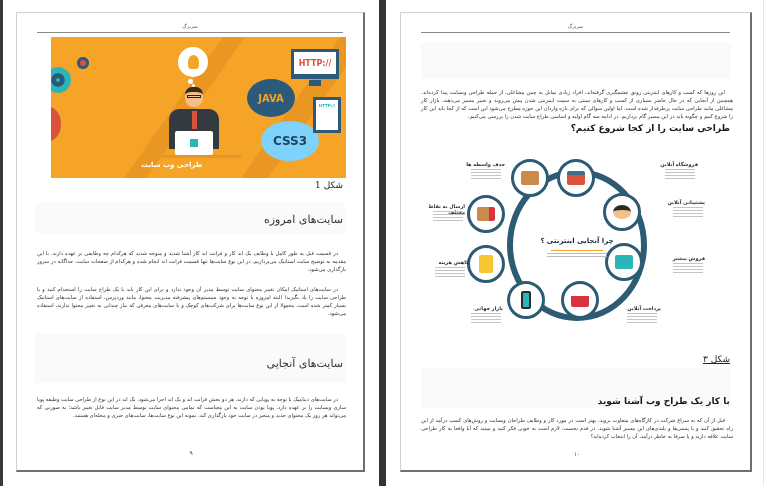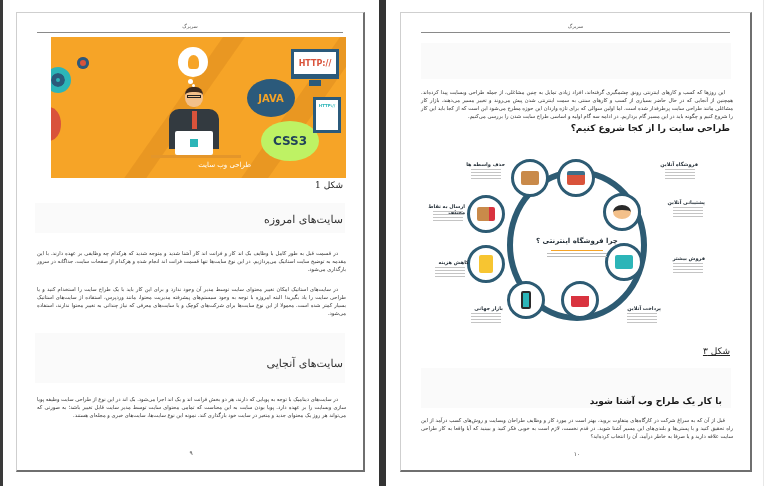--- a/index.html
+++ b/index.html
@@ -28,38 +28,38 @@
   .pagenum { position: absolute; font-size: 6px; color: #444; text-align: center; width: 20px; }
 
   
   .banner { position: absolute; left: 34px; top: 24px; width: 295px; height: 141px; background: #f6a427; overflow: hidden; }
   .stripe { position: absolute; background: rgba(200,120,20,0.28); transform: rotate(-55deg); transform-origin: left top; }
   .bubble { position: absolute; border-radius: 50%; display: flex; align-items: center; justify-content: center;
             font-weight: bold; font-family: "DejaVu Sans", sans-serif; }
   .bubble-html5 { left: 57px; top: 48px; width: 50px; height: 38px; background: #d9533b; color: #fff; font-size: 10px; }
   .bubble-php { left: 28px; top: 86px; width: 52px; height: 40px; background: #2cb5b8; color: #21435a; font-size: 13px; }
   .bubble-java { left: 196px; top: 42px; width: 48px; height: 38px; background: #2b5a7b; color: #f6a427; font-size: 10px; }
-  .bubble-css3 { left: 210px; top: 84px; width: 58px; height: 40px; background: #bef264; color: #21435a; font-size: 12px; }
+  .bubble-css3 { left: 210px; top: 84px; width: 58px; height: 40px; background: #7dd3fc; color: #21435a; font-size: 12px; }
   .gear { position: absolute; border-radius: 50%; }
   .monitor { position: absolute; left: 240px; top: 12px; width: 48px; height: 30px; background: #fff; border: 3px solid #2b5a7b; border-bottom-width: 5px;
              color: #d9533b; font-size: 8px; font-weight: bold; display: flex; align-items: center; justify-content: center; }
   .monitor-stand { position: absolute; left: 258px; top: 43px; width: 12px; height: 6px; background: #2b5a7b; }
   .tablet { position: absolute; left: 262px; top: 60px; width: 28px; height: 36px; background: #fff; border: 3px solid #2b5a7b;
             color: #2cb5b8; font-size: 4px; font-weight: bold; padding-top: 3px; text-align: center; }
   .bulb-cloud { position: absolute; left: 127px; top: 10px; width: 30px; height: 30px; background: #fff; border-radius: 50%; display: flex; align-items: center; justify-content: center; }
   .bulb { width: 11px; height: 14px; background: #f6a427; border-radius: 50% 50% 30% 30%; }
   .dot { position: absolute; background: #fff; border-radius: 50%; }
   .person-head { position: absolute; left: 134px; top: 50px; width: 18px; height: 20px; background: #f3c08a; border-radius: 40% 40% 45% 45%; border-top: 5px solid #3d2a1e; }
   .glasses { position: absolute; left: 136px; top: 58px; width: 14px; height: 3px; border: 1px solid #222; }
   .person-body { position: absolute; left: 118px; top: 72px; width: 50px; height: 40px; background: #333a40; border-radius: 10px 10px 0 0; }
   .tie { position: absolute; left: 141px; top: 74px; width: 5px; height: 18px; background: #d9533b; }
   .laptop { position: absolute; left: 124px; top: 94px; width: 38px; height: 24px; background: #fff; border-radius: 2px; display: flex; align-items: center; justify-content: center; }
   .cup { width: 8px; height: 8px; background: #2cb5b8; }
   .desk { position: absolute; left: 100px; top: 118px; width: 90px; height: 3px; background: #e4962a; }
-  .banner-title { position: absolute; left: 90px; top: 124px; width: 110px; text-align: right; color: #fff; font-size: 7px; font-weight: normal; direction: rtl; }
+  .banner-title { position: absolute; left: 90px; top: 124px; width: 110px; text-align: left; color: #fff; font-size: 7px; font-weight: bold; direction: rtl; }
 
   
   .infographic { position: absolute; left: 42px; top: 142px; width: 268px; height: 180px; background: #ffffff; }
   .ring { position: absolute; left: 64px; top: 14px; width: 140px; height: 152px; border: 6px solid #2d5b73; border-radius: 50%; }
   .node { position: absolute; width: 38px; height: 38px; border-radius: 50%; background: #fff; border: 3px solid #2d5b73;
           display: flex; align-items: center; justify-content: center; }
   .node-icon { width: 18px; height: 14px; border-radius: 2px; }
   .center-title { position: absolute; left: 92px; top: 82px; width: 84px; text-align: center; font-size: 7px; font-weight: bold; color: #1f2a33; direction: rtl; }
   .center-line { position: absolute; left: 108px; top: 95px; width: 52px; height: 1px; background: #f6a427; }
   .center-sub { position: absolute; left: 104px; top: 98px; width: 60px; height: 6px; background: repeating-linear-gradient(#bbb 0 1px, transparent 1px 3px); }
@@ -152,21 +152,21 @@
     <div class="node" style="left:24px;top:90px;">
         <div class="node-icon" style="width:14px;height:18px;background:#f7c531;"></div>
       </div>
     <div class="node" style="left:24px;top:40px;">
         <div class="node-icon" style="background:#c98a4a;border-right:6px solid #d9333f;"></div>
       </div>
     <div class="node" style="left:68px;top:4px;">
         <div class="node-icon" style="background:#c98a4a;"></div>
       </div>
 
-    <div class="center-title">چرا فروشگاه اینترنتی ؟</div>
+    <div class="center-title">چرا آنجایی اینترنتی ؟</div>
     <div class="center-line"></div>
     <div class="center-sub"></div>
 
     <div class="label" style="left:205px;top:6px;">فروشگاه آنلاین</div>
     <div class="label-desc" style="left:222px;top:14px;"></div>
     <div class="label" style="left:212px;top:44px;">پشتیبانی آنلاین</div>
     <div class="label-desc" style="left:230px;top:52px;"></div>
     <div class="label" style="left:212px;top:100px;">فروش بیشتر</div>
     <div class="label-desc" style="left:230px;top:108px;"></div>
     <div class="label" style="left:168px;top:150px;">پرداخت آنلاین</div>
@@ -174,21 +174,21 @@
     <div class="label" style="left:10px;top:150px;">بازار جهانی</div>
     <div class="label-desc" style="left:28px;top:158px;"></div>
     <div class="label" style="left:-24px;top:104px;">کاهش هزینه</div>
     <div class="label-desc" style="left:-8px;top:112px;"></div>
     <div class="label" style="left:-28px;top:48px;">ارسال به نقاط مختلف</div>
     <div class="label-desc" style="left:-10px;top:56px;"></div>
     <div class="label" style="left:12px;top:6px;">حذف واسطه ها</div>
     <div class="label-desc" style="left:28px;top:14px;"></div>
   </div>
 
-  <div class="figure-caption rtl" style="right:20px;top:333px;text-decoration:underline;">شکل ۳</div>
+  <div class="figure-caption rtl" style="right:20px;top:341px;text-decoration:underline;">شکل ۳</div>
 
   <div class="shade" style="left:20px;top:355px;width:310px;height:40px;"></div>
-  <div class="heading-bold rtl" style="right:28px;top:383px;">با کار یک طراح وب آشنا شوید</div>
+  <div class="heading-bold rtl" style="right:20px;top:383px;">با کار یک طراح وب آشنا شوید</div>
 
   <div class="para" style="left:20px;top:403px;width:312px;">قبل از آن که به سراغ شرکت در کارگاه‌های متفاوت بروید، بهتر است در مورد کار و وظایف طراحان وبسایت و روش‌های کسب درآمد از این راه تحقیق کنید و با پستی‌ها و بلندی‌های این مسیر آشنا شوید. در قدم نخست، لازم است به خوبی فکر کنید و ببینید که آیا واقعا به کار طراحی سایت علاقه دارید و یا صرفا به خاطر درآمد، آن را انتخاب کرده‌اید؟</div>
 
   <div class="pagenum" style="left:166px;top:437px;">۱۰</div>
 </div>
 
 </body></html>

